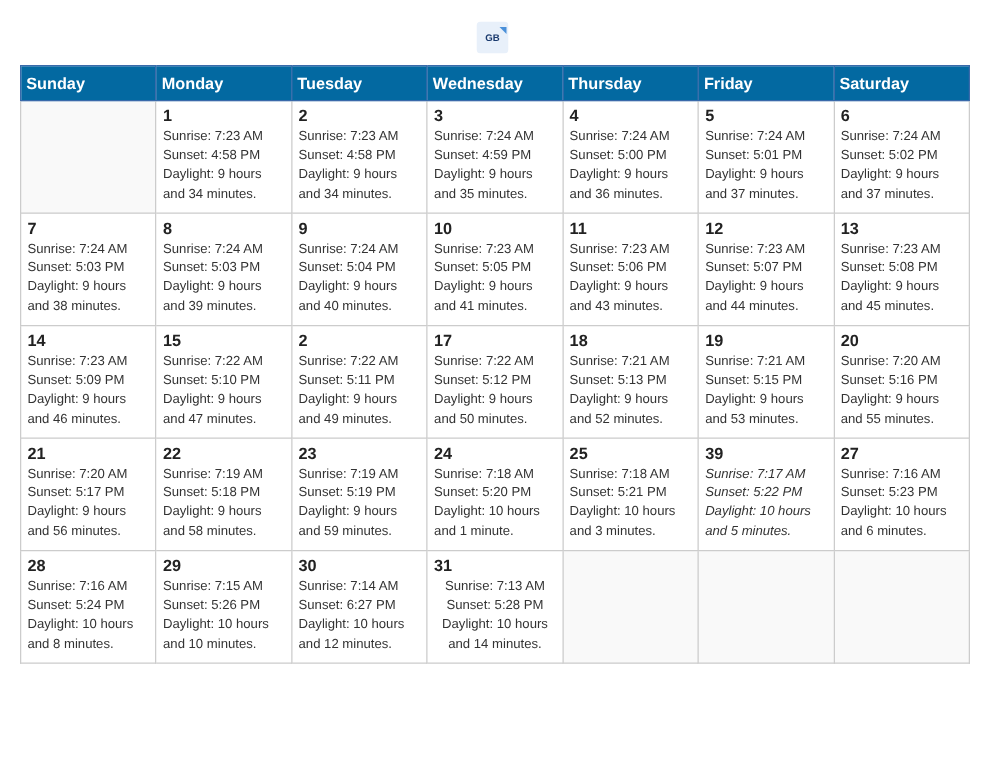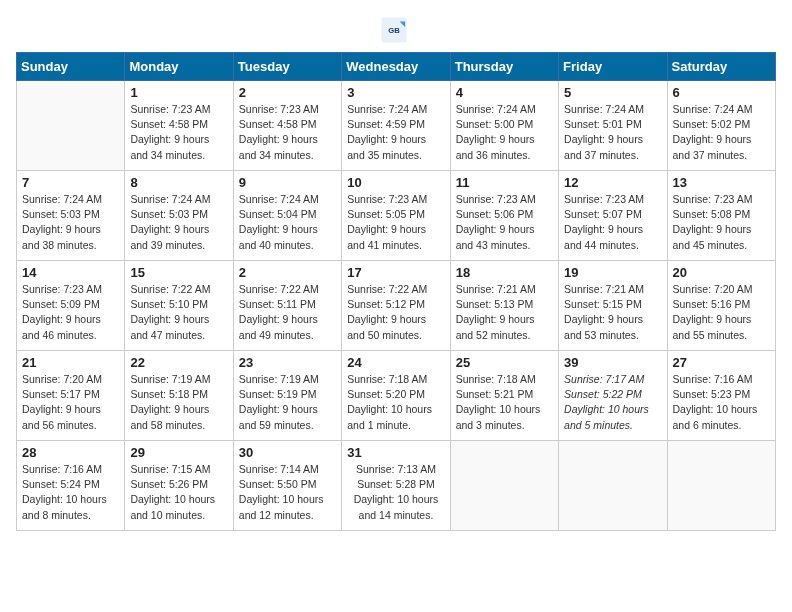--- a/index.html
+++ b/index.html
@@ -330,21 +330,21 @@
         <td>
           <span class="day-num">29</span>
           <div class="day-info" style="white-space: pre-line;">Sunrise: 7:15 AM
 Sunset: 5:26 PM
 Daylight: 10 hours
 and 10 minutes.</div>
         </td>
         <td>
           <span class="day-num">30</span>
           <div class="day-info" style="white-space: pre-line;">Sunrise: 7:14 AM
-Sunset: 5:50 PM
+Sunset: 6:27 PM
 Daylight: 10 hours
 and 12 minutes.</div>
         </td>
         <td>
           <span class="day-num">31</span>
           <div class="day-info" style="white-space: pre-line; text-align: center;">Sunrise: 7:13 AM
 Sunset: 5:28 PM
 Daylight: 10 hours
 and 14 minutes.</div>
         </td>

